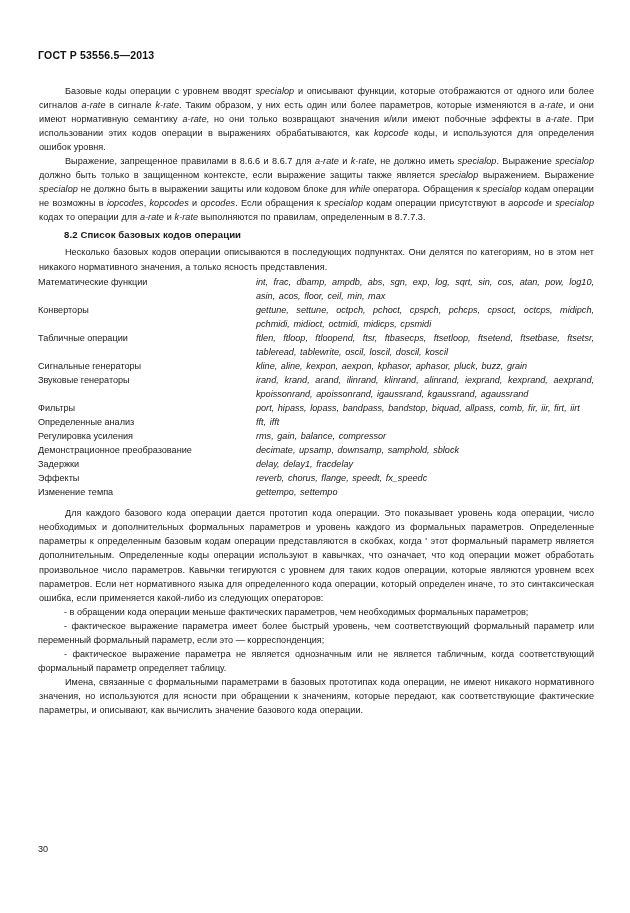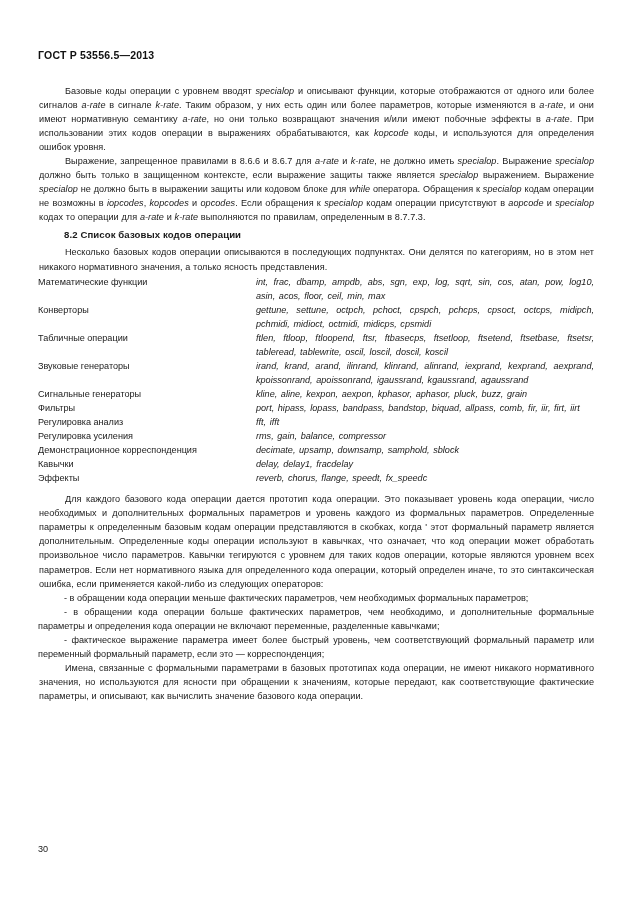--- a/index.html
+++ b/index.html
@@ -120,61 +120,65 @@
           </tr>
           <tr>
             <td class="cat-name">Конверторы</td>
             <td class="cat-ops">gettune, settune, octpch, pchoct, cpspch, pchcps,  cpsoct,  octcps, midipch, pchmidi, midioct, octmidi, midicps, cpsmidi</td>
           </tr>
           <tr>
             <td class="cat-name">Табличные операции</td>
             <td class="cat-ops">ftlen, ftloop, ftloopend, ftsr, ftbasecps, ftsetloop, ftsetend, ftsetbase, ftsetsr, tableread, tablewrite, oscil, loscil, doscil, koscil</td>
           </tr>
           <tr>
+            <td class="cat-name">Сигнальные генераторы</td>
+            <td class="cat-ops">kline, aline, kexpon, aexpon, kphasor, aphasor, pluck, buzz, grain</td>
+          </tr>
+          <tr>
             <td class="cat-name">Звуковые генераторы</td>
             <td class="cat-ops">irand,  krand,  arand, ilinrand, klinrand, alinrand, iexprand, kexprand, aexprand, kpoissonrand, apoissonrand, igaussrand, kgaussrand, agaussrand</td>
-          </tr>
-          <tr>
-            <td class="cat-name">Сигнальные генераторы</td>
-            <td class="cat-ops">kline, aline, kexpon, aexpon, kphasor, aphasor, pluck, buzz, grain</td>
           </tr>
           <tr>
             <td class="cat-name">Фильтры</td>
             <td class="cat-ops">port, hipass, lopass, bandpass,  bandstop,  biquad,  allpass,  comb, fir, iir, firt, iirt</td>
           </tr>
           <tr>
-            <td class="cat-name">Регулировка анализ</td>
+            <td class="cat-name">Определенные анализ</td>
             <td class="cat-ops">fft,  ifft</td>
           </tr>
           <tr>
             <td class="cat-name">Регулировка усиления</td>
             <td class="cat-ops">rms, gain, balance, compressor</td>
           </tr>
           <tr>
-            <td class="cat-name">Демонстрационное корреспонденция</td>
+            <td class="cat-name">Демонстрационное преобразование</td>
             <td class="cat-ops">decimate, upsamp, downsamp, samphold, sblock</td>
           </tr>
           <tr>
-            <td class="cat-name">Кавычки</td>
+            <td class="cat-name">Задержки</td>
             <td class="cat-ops">delay, delay1, fracdelay</td>
           </tr>
           <tr>
             <td class="cat-name">Эффекты</td>
             <td class="cat-ops">reverb, chorus, flange, speedt, fx_speedc</td>
+          </tr>
+          <tr>
+            <td class="cat-name">Изменение темпа</td>
+            <td class="cat-ops">gettempo, settempo</td>
           </tr>
         </tbody>
     </table>
 
     <div class="spacer-sm"></div>
 
     <p class="para">Для каждого базового кода операции дается прототип кода операции. Это показывает уровень кода операции, число необходимых и дополнительных формальных параметров и уровень каждого из формальных параметров. Определенные параметры к определенным базовым кодам операции представляются в скобках, когда ' этот формальный параметр является дополнительным. Определенные коды операции используют в кавычках, что означает, что код операции может обработать произвольное число параметров. Кавычки тегируются с уровнем для таких кодов операции, которые являются уровнем всех параметров. Если нет нормативного языка для определенного кода операции, который определен иначе, то это синтаксическая ошибка, если применяется какой-либо из следующих операторов:</p>
 
     <p class="bullet">- в обращении кода операции меньше фактических параметров, чем необходимых формальных параметров;</p>
-    <p class="bullet">- в обращении кода операции больше фактических параметров, чем необходимо, и дополнительные формальные параметры и определения кода операции не включают переменные, разделенные кавычками;</p>
     <p class="bullet">- фактическое выражение параметра имеет более быстрый уровень, чем соответствующий формальный параметр или переменный формальный параметр, если это — корреспонденция;</p>
+    <p class="bullet">- фактическое выражение параметра не является однозначным или не является табличным, когда соответствующий формальный параметр определяет таблицу.</p>
 
     <p class="para">Имена, связанные с формальными параметрами в базовых прототипах кода операции, не имеют никакого нормативного значения, но используются для ясности при обращении к значениям, которые передают, как соответствующие фактические параметры, и описывают, как вычислить значение базового кода операции.</p>
 
   </div>
 
   <div class="page-number">30</div>
 
 </div>
 
 </body></html>

